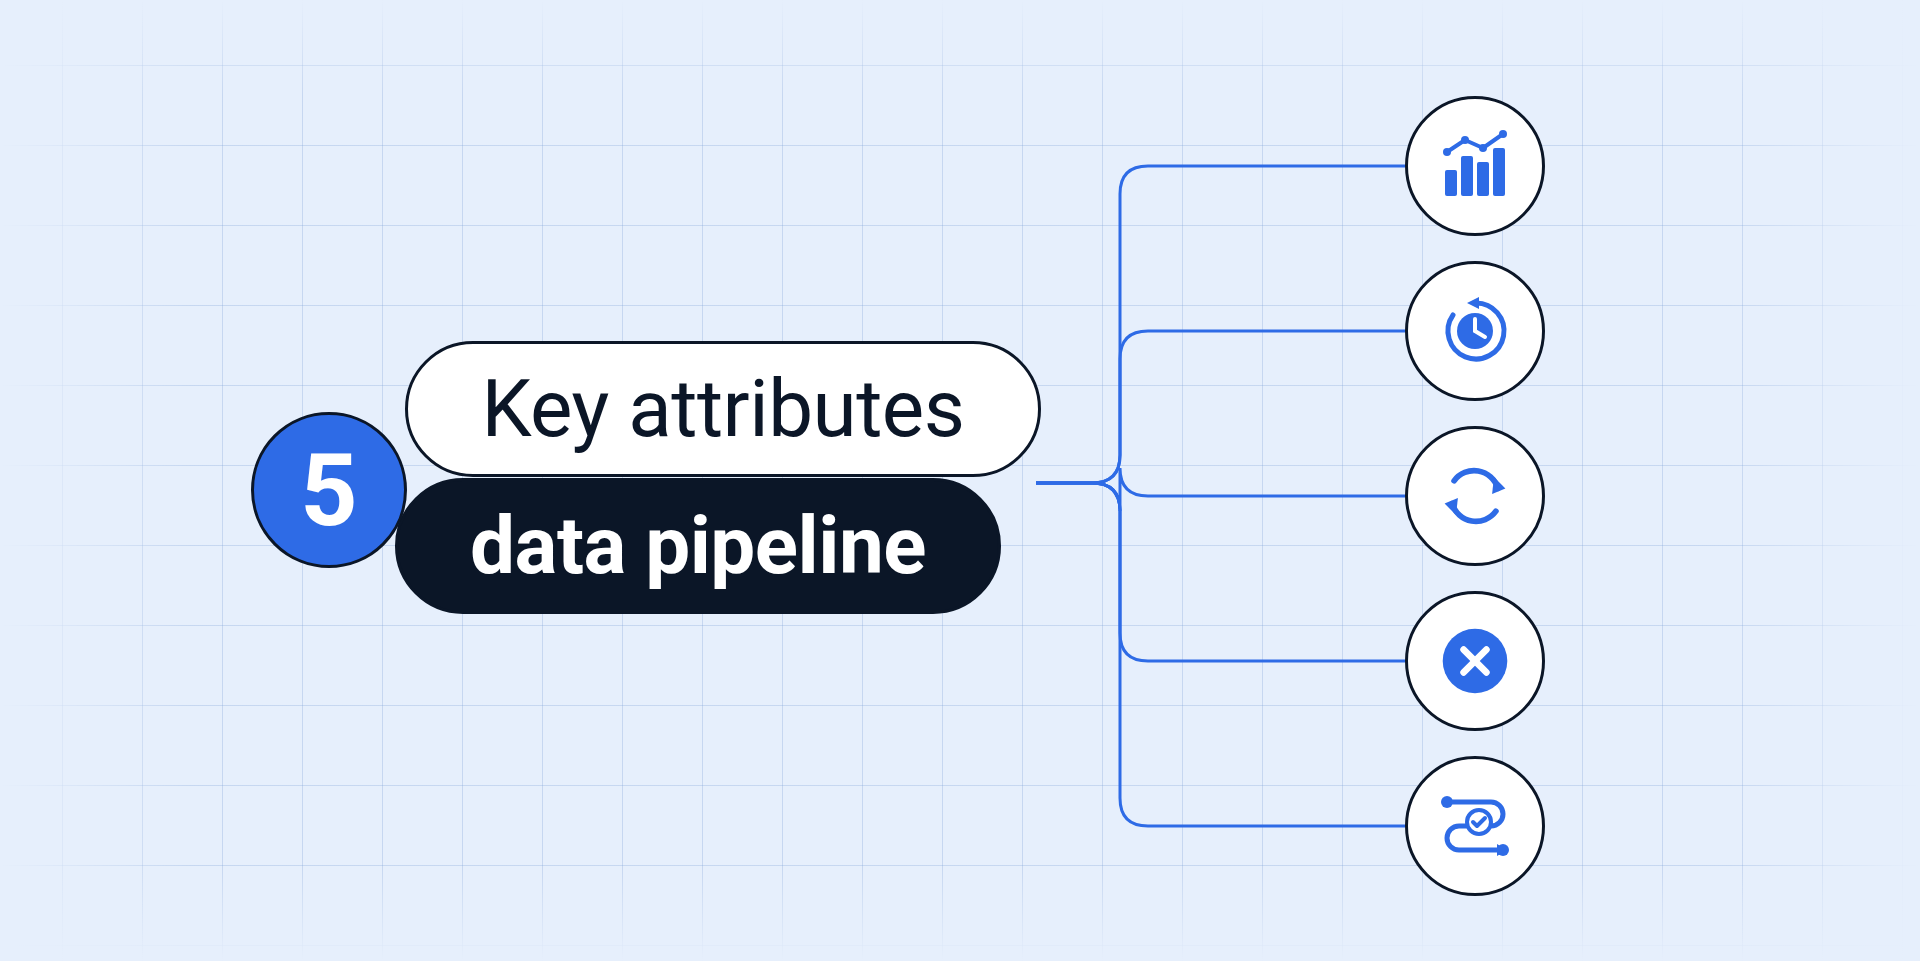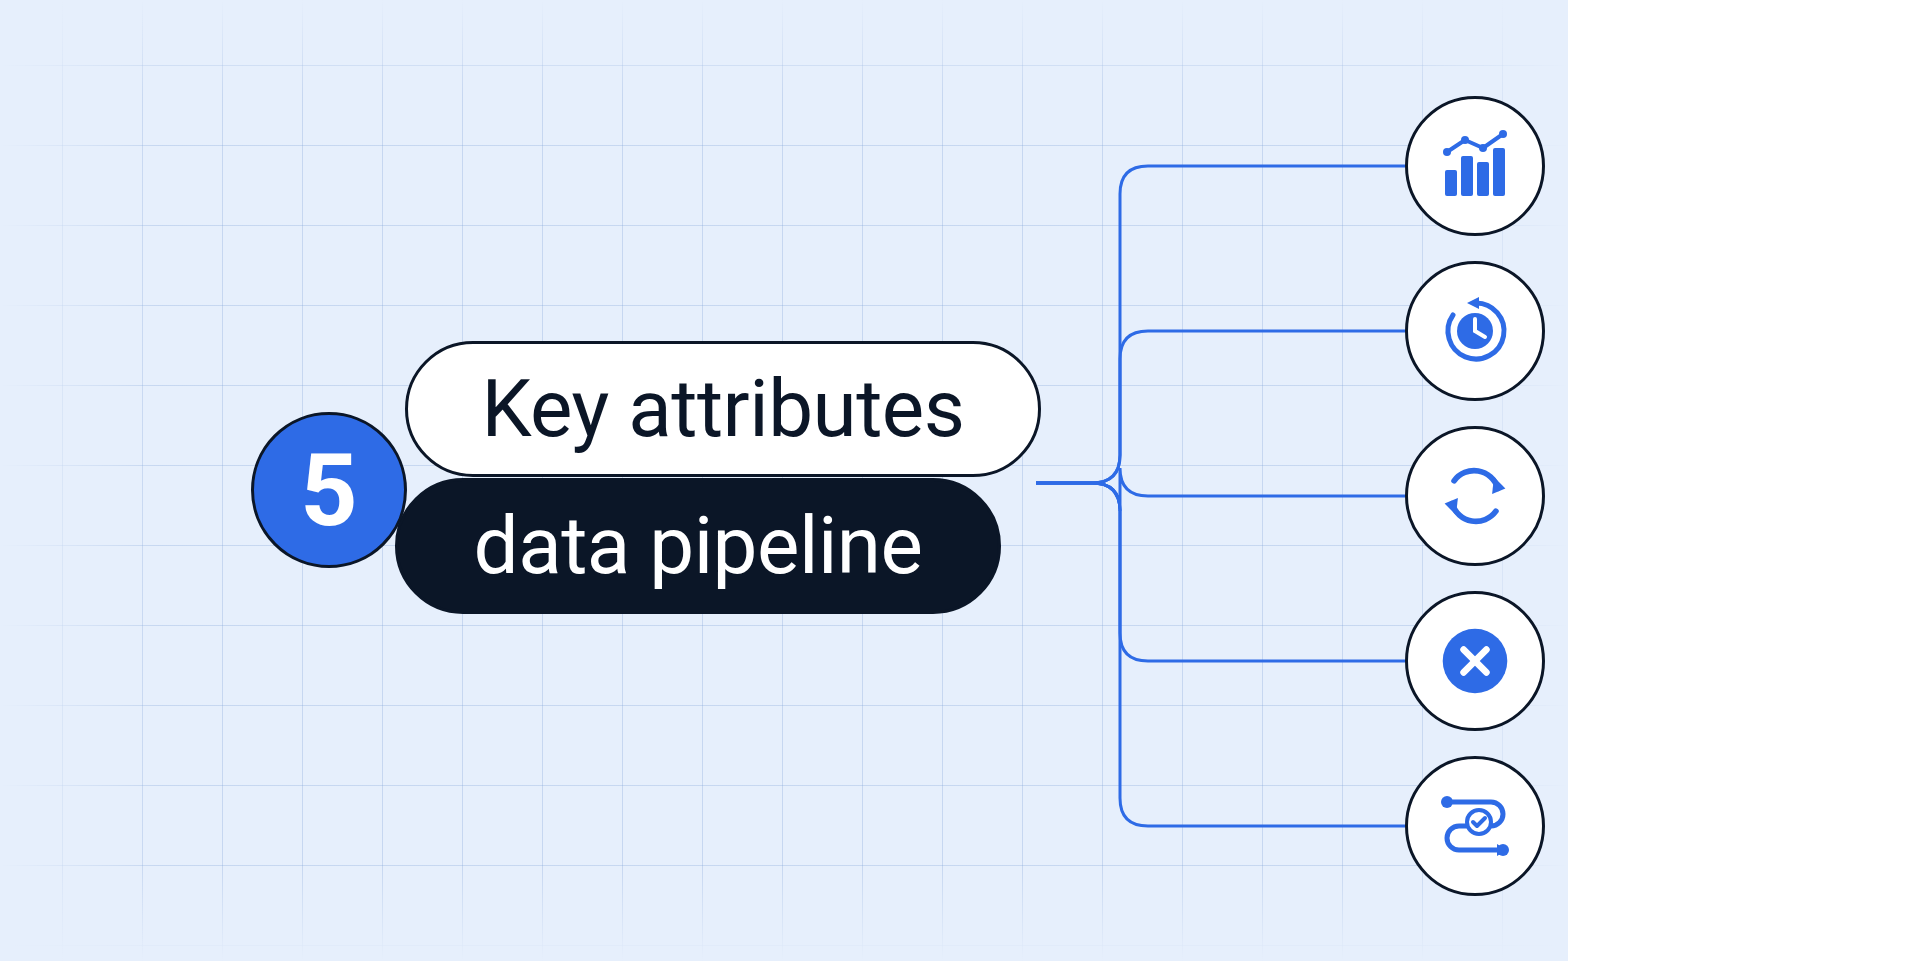--- a/index.html
+++ b/index.html
@@ -5,21 +5,21 @@
   html, body {
     margin: 0;
     padding: 0;
     width: 1920px;
     height: 961px;
     overflow: hidden;
     font-family: -apple-system, BlinkMacSystemFont, "Segoe UI", Roboto, Helvetica, Arial, sans-serif;
   }
   .canvas {
     position: relative;
-    width: 1568px;
+    width: 1920px;
     height: 961px;
     background-color: #E6EFFC;
     background-image:
       linear-gradient(to right, rgba(140,170,220,0.35) 1px, transparent 1px),
       linear-gradient(to bottom, rgba(140,170,220,0.35) 1px, transparent 1px);
     background-size: 80px 80px;
     background-position: -18px -15px;
   }
   .fade {
     position:absolute; left:0; top:0; width:100%; height:100%;
@@ -35,21 +35,21 @@
   .pill {
     position:absolute;
     border: 3px solid #0B1627;
     border-radius: 999px;
     display:flex; align-items:center; justify-content:center;
     font-weight:400;
     white-space:nowrap;
     letter-spacing:-0.5px;
   }
   .pill-white { background:#fff; color:#0B1627; }
-  .pill-dark  { background:#0B1627; color:#fff; border-color:#0B1627; }
+  .pill-dark  { background:#0B1627; color:#fff; border-color:#0B1627;font-weight:bold; }
   #pill-top    { left:405px; top:341px; width:630px; height:130px; font-size:80px; }
   #pill-bottom { left:395px; top:478px; width:600px; height:130px; font-size:80px; }
   .badge-5 {
     position:absolute;
     left:251px; top:412px;
     width:150px; height:150px;
     border-radius:50%;
     background:#2E6BE6;
     border:3px solid #0B1627;
     color:#fff;

